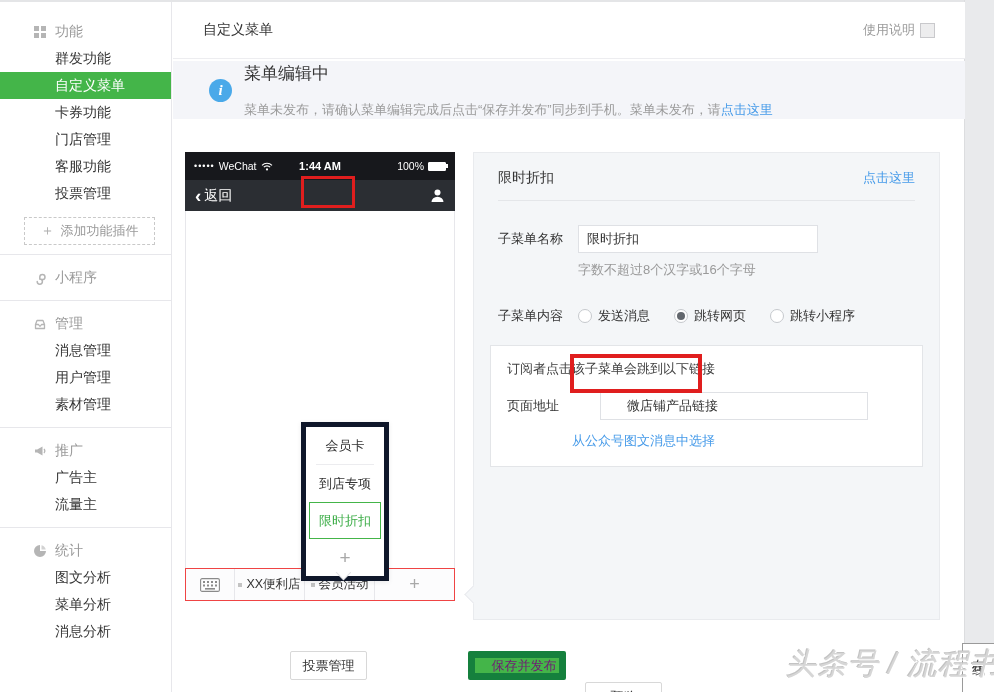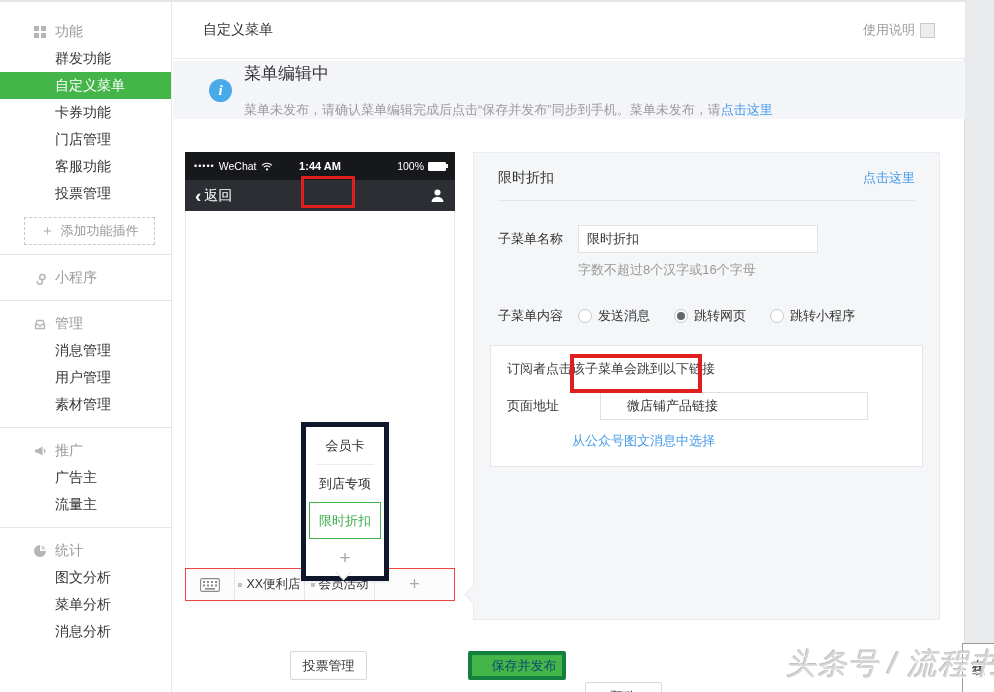--- a/index.html
+++ b/index.html
@@ -87,21 +87,21 @@
   .url-row{display:flex;align-items:center;margin-top:14px;position:relative;gap:28px;}
   .url-label{width:65px;flex:0 0 auto;font-size:13px;color:#353535;}
   .url-input-wrap{position:relative;}
   .url-input{width:232px;padding-left:26px;}
   .pick-row{margin:12px 0 0 65px;font-size:13px;}
 
   
   .btn{position:absolute;height:29px;display:flex;align-items:center;justify-content:center;font-size:13px;box-sizing:border-box;border-radius:2px;cursor:pointer;}
   .btn.ghost{background:#fff;border:1px solid #d8d8d8;color:#353535;}
   .btn-sort{left:290px;top:651px;width:77px;}
-  .btn-publish{left:468px;top:651px;width:98px;background:#44b549;color:#0c4a6e;border:4px solid #15803d;padding-left:14px;}
+  .btn-publish{left:468px;top:651px;width:98px;background:#44b549;color:#701a75;border:7px solid #15803d;padding-left:14px;}
   .btn-preview{left:585px;top:651px;width:77px;margin-top:31px;}
 
   
   .watermark{position:absolute;left:786px;top:644px;z-index:20;font-size:30px;color:#d6d6d6;white-space:nowrap;letter-spacing:1px;font-style:italic;text-shadow:1px 1px 0 #fff,-1px -1px 0 #c3c3c3;}
   .online-tab{position:absolute;left:962px;top:643px;width:40px;height:58px;background:#fff;border:1px solid #9a9a9a;z-index:15;box-sizing:border-box;display:flex;justify-content:flex-start;padding:5px 0 0 6px;cursor:pointer;}
   .online-text{writing-mode:vertical-rl;font-size:13px;color:#444;letter-spacing:3px;}
   svg{display:block;}
 </style>
 </head>
 <body>

